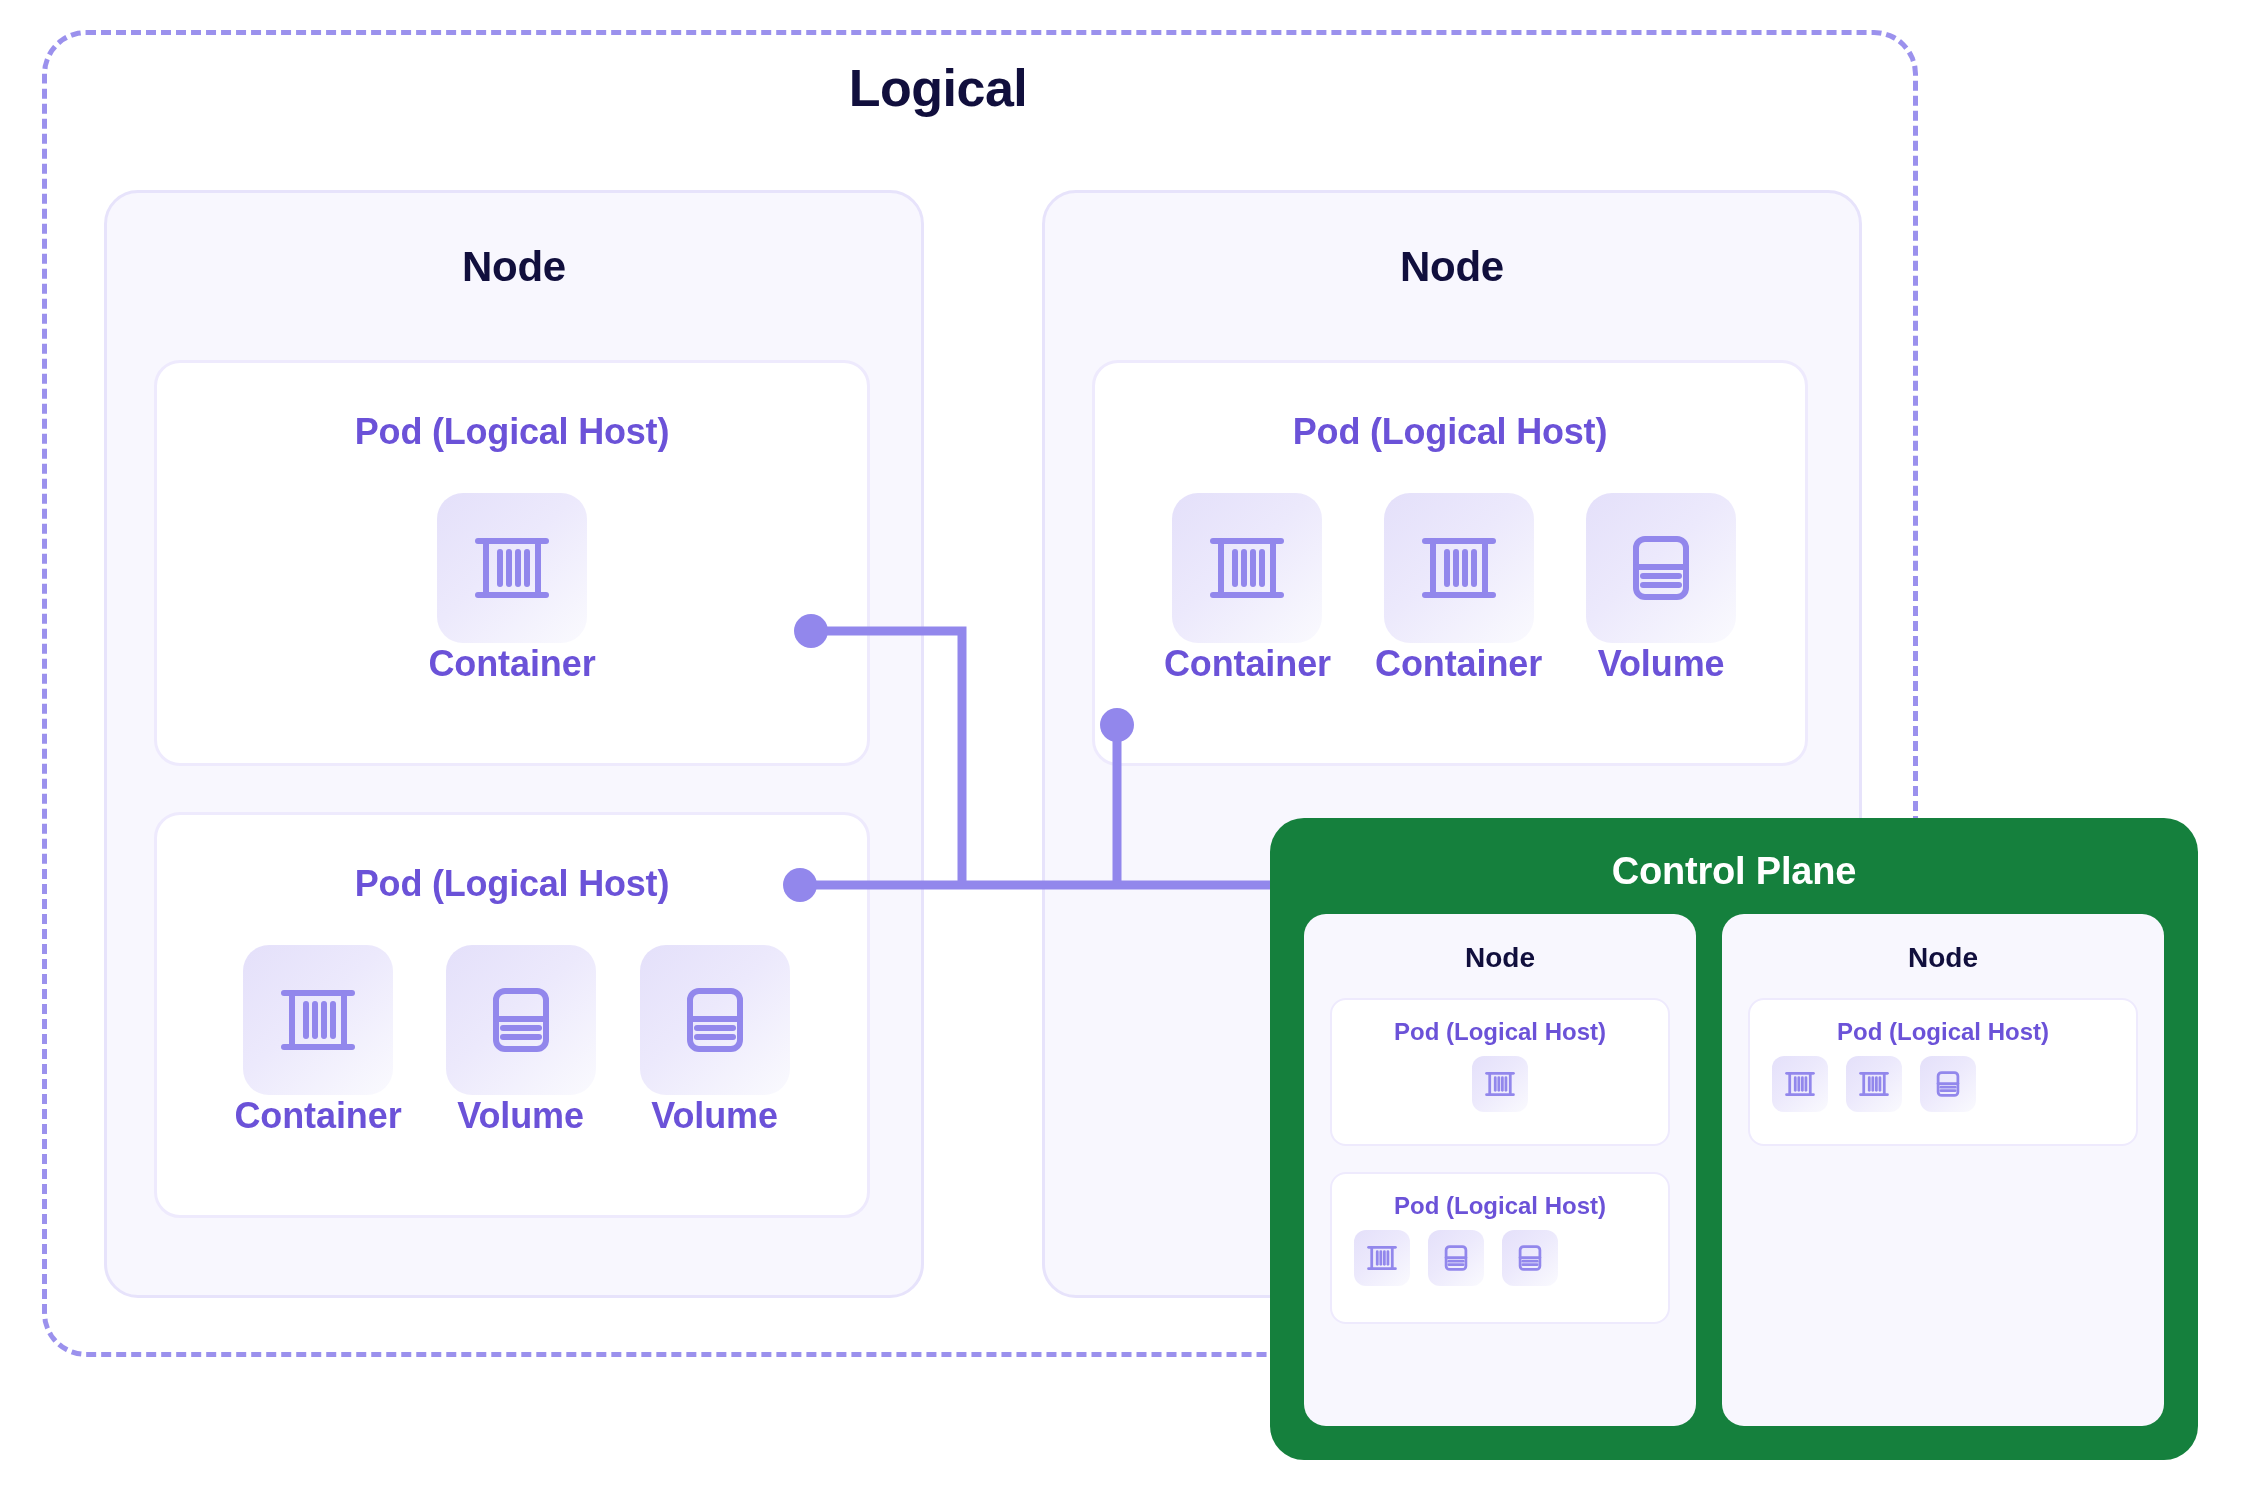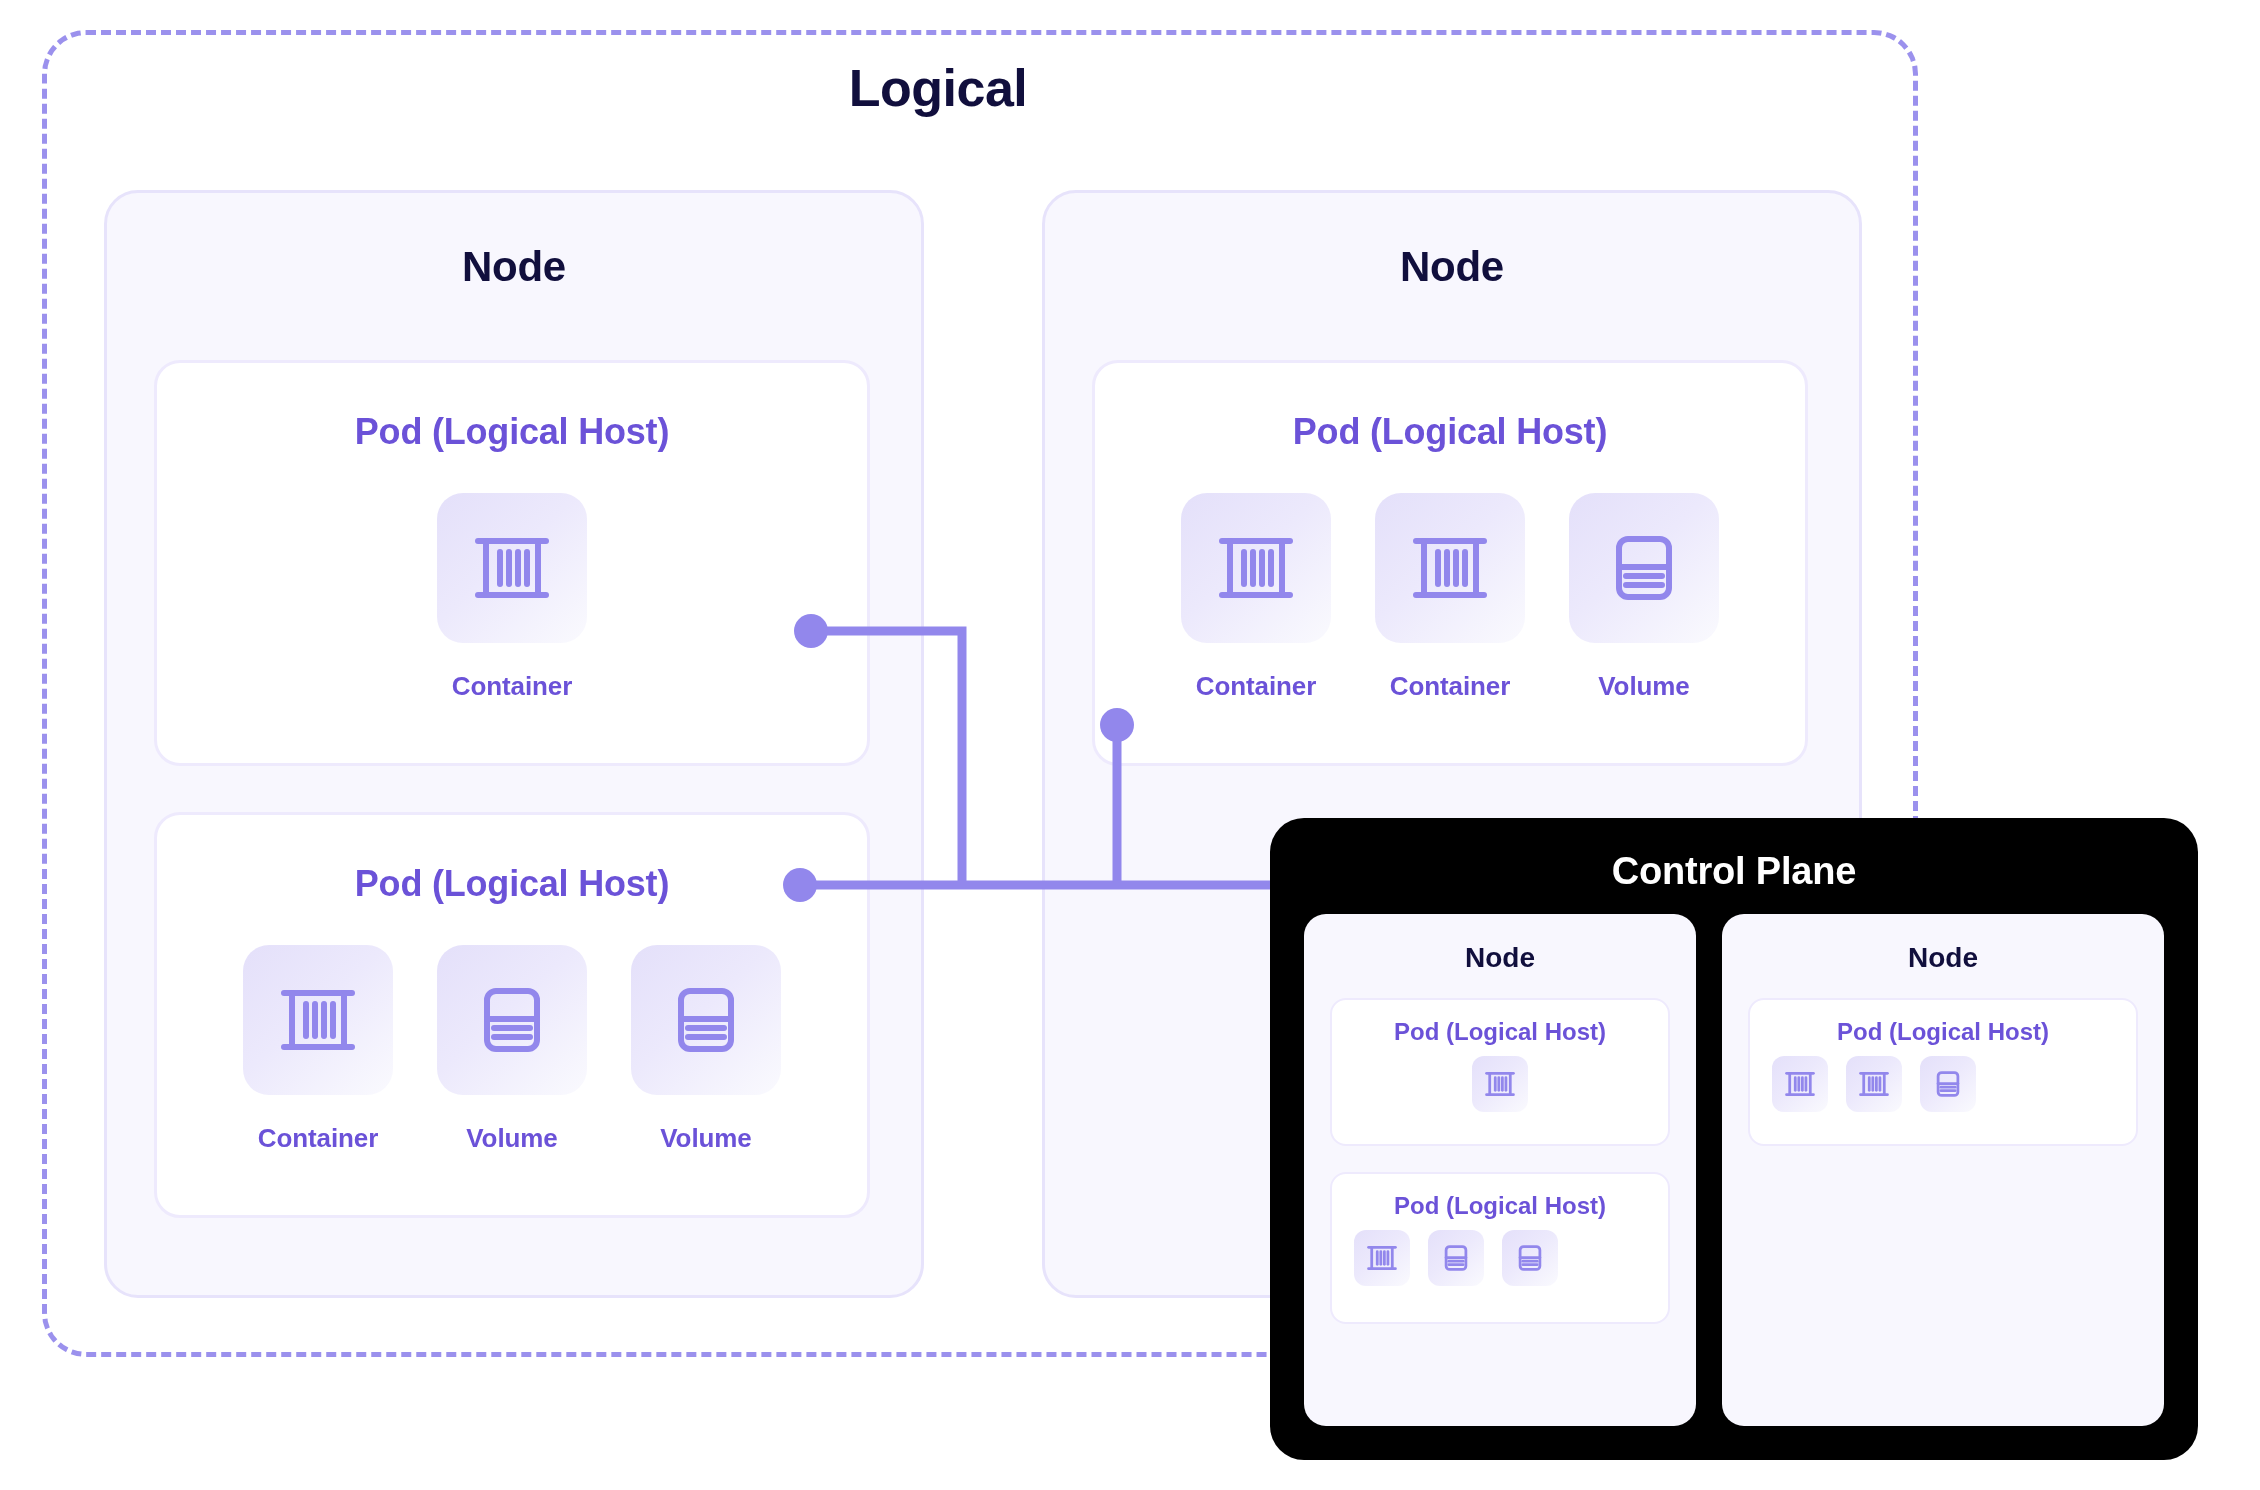--- a/index.html
+++ b/index.html
@@ -112,22 +112,21 @@
     width: 150px;
     height: 150px;
     border-radius: 26px;
     background: linear-gradient(138deg, #e4e0fa 0%, #ece9fc 45%, #fafafe 100%);
     display: flex;
     align-items: center;
     justify-content: center;
   }
   .icon-tile svg { display: block; }
   .icon-label {
-    margin-top: 28px;
-    font-size: 26px;
+    font-size: 36px;
     font-weight: 700;
     color: #6b52d8;
     letter-spacing: -0.1px;
     white-space: nowrap;
   }
 
   
   #connectors {
     position: absolute;
     left: 0; top: 0;
@@ -136,21 +135,21 @@
     pointer-events: none;
   }
 
   
   .control-plane {
     position: absolute;
     left: 1270px;
     top: 818px;
     width: 928px;
     height: 642px;
-    background: #000000;
+    background: #15803d;
     border-radius: 34px;
     box-sizing: border-box;
   }
   .cp-title {
     position: absolute;
     left: 0;
     width: 100%;
     top: 32px;
     text-align: center;
     font-size: 38px;

